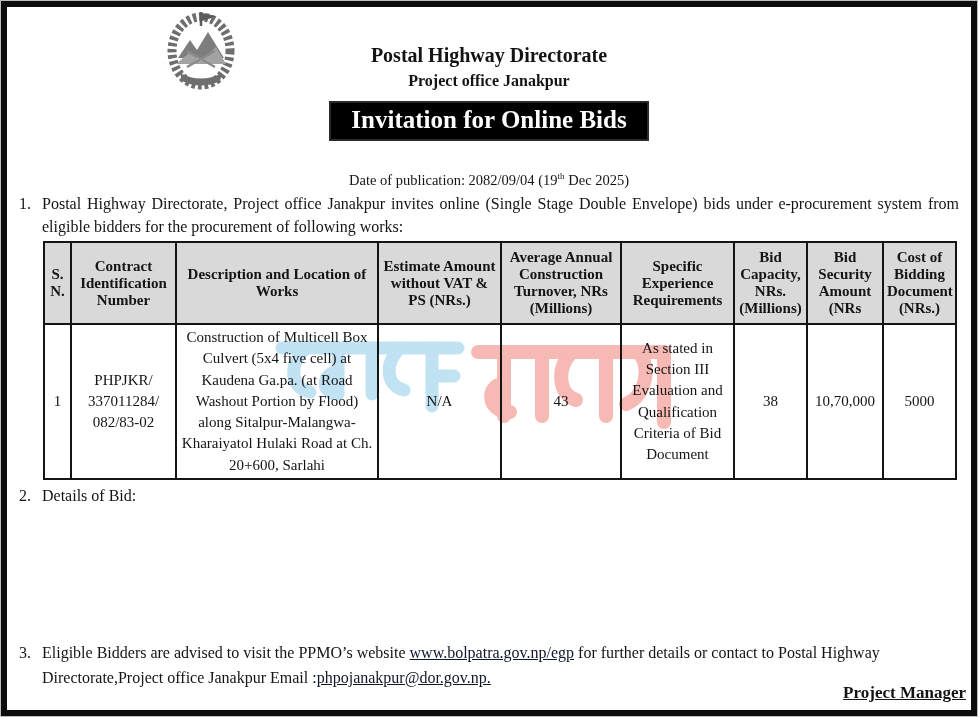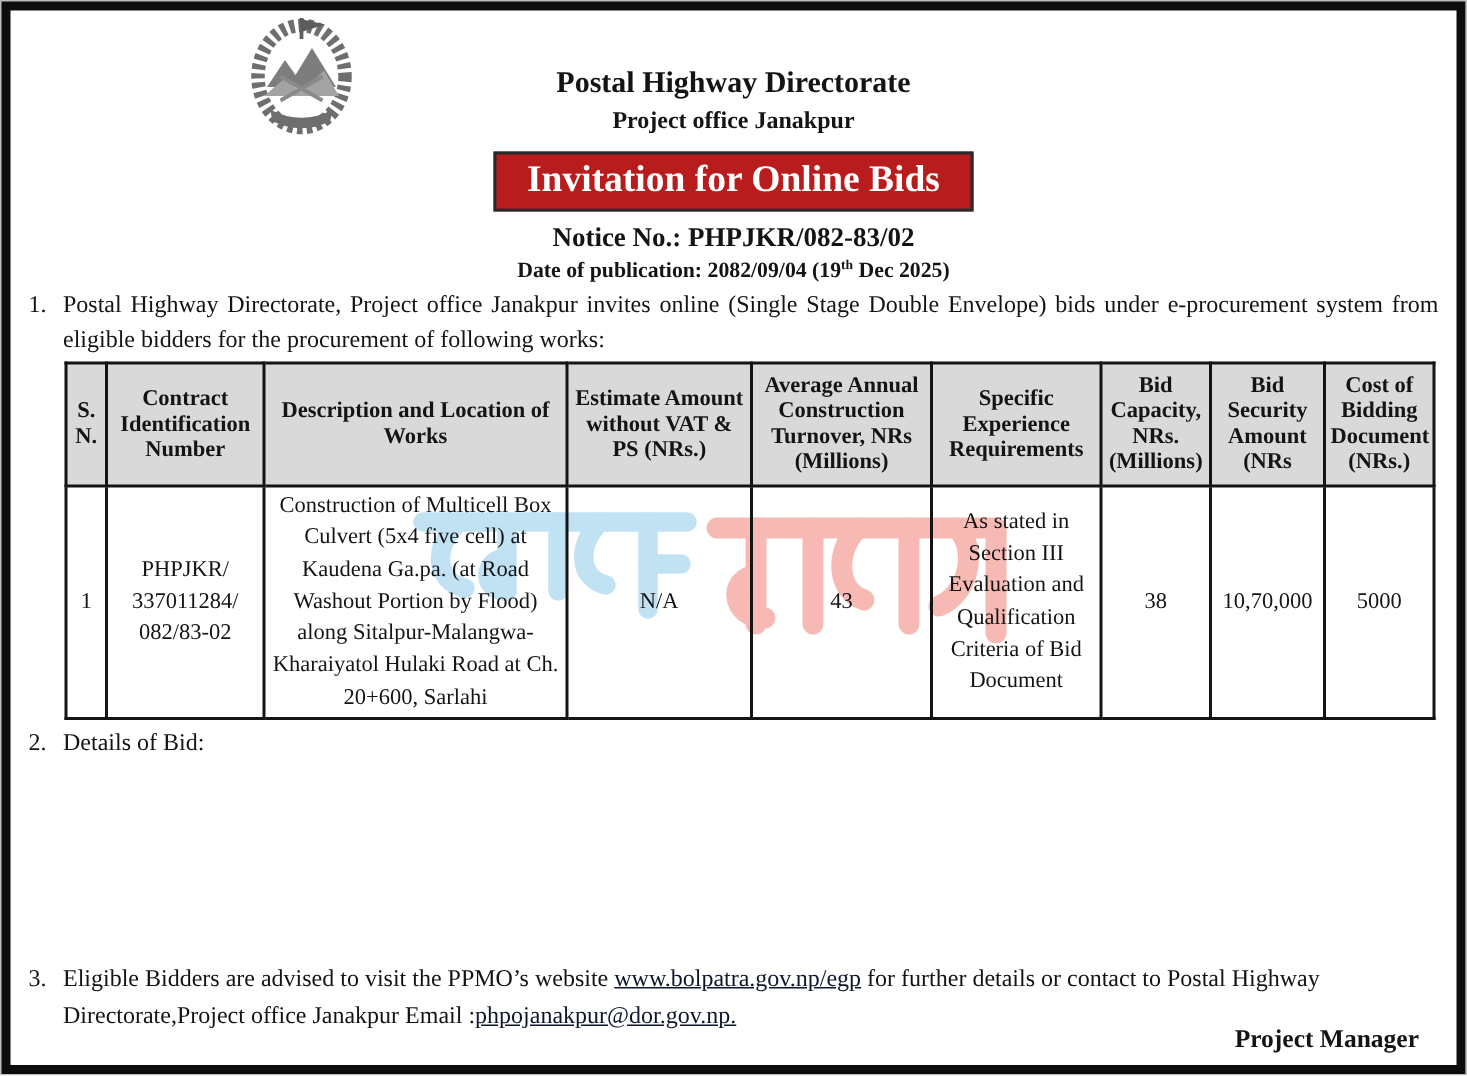--- a/index.html
+++ b/index.html
@@ -17,46 +17,46 @@
     box-shadow:0 0 0 1px #bdbdbd;
     pointer-events:none;
   }
   .centered{position:absolute;left:0;width:100%;text-align:center;}
   .dept-title{top:8px;font-size:27px;font-weight:bold;}
   .dir-title{top:44px;font-size:20px;font-weight:bold;}
   .office-title{top:72px;font-size:16px;font-weight:bold;}
   .emblem{position:absolute;left:163px;top:6px;width:76px;height:88px;}
   .banner-row{top:101px;}
   .banner{
-    display:inline-block;background:#b91c1c;color:#ffffff;
+    display:inline-block;background:#000000;color:#ffffff;
     font-size:25px;font-weight:bold;
     padding:3px 20px 5px 20px;border:2px solid #2a2a2a;
   }
   .notice-no{top:148px;font-size:18px;font-weight:bold;}
-  .pub-date{top:171px;font-size:14.5px;font-weight:bold;}
+  .pub-date{top:171px;font-size:14.5px;font-weight:normal;}
   .pub-date sup{font-size:9px;}
   .num-item{position:absolute;display:flex;font-size:16px;line-height:1.42;}
   .num-item .num{width:23px;flex:none;}
   .item-1{left:19px;top:193px;width:940px;}
   .item-1 .txt{text-align:justify;}
   .item-2{left:19px;top:485px;width:600px;}
   .item-3{left:19px;top:641px;width:941px;line-height:1.55;}
   .doc-link{color:#0f172a;}
   table{border-collapse:collapse;table-layout:fixed;position:absolute;background:transparent;}
   th,td{border:2px solid #141414;text-align:center;vertical-align:middle;padding:2px 3px;font-size:15px;}
   th{background:#d9d9d9;font-weight:bold;}
   td{background:transparent;}
   .works-table{left:43px;top:241px;width:912px;}
   .works-table th{height:76px;}
   .works-table td{height:146px;line-height:1.42;}
   .bid-table{left:45px;top:509px;width:912px;}
   .bid-table th{height:46px;}
   .bid-table td{height:66px;line-height:1.4;}
   .preline{white-space:pre-line;}
-  .signature{position:absolute;right:32px;top:683px;font-size:17px;font-weight:bold;}
+  .signature{position:absolute;right:12px;top:683px;font-size:17px;font-weight:bold;text-decoration:underline;}
   .watermark{position:absolute;left:272px;top:322px;width:400px;height:118px;z-index:0;}
   table,.num-item,.signature,.centered{z-index:1;}
 </style>
 </head>
 <body>
 
 <div class="page">
 
   <div class="watermark">
     <svg width="400" height="118" viewBox="0 0 400 118">
@@ -95,21 +95,20 @@
     </svg>
   </div>
 
   <div class="centered office-title">Project office Janakpur</div>
   <div class="centered dir-title">Postal Highway Directorate</div>
 
   <div class="centered banner-row">
     <span class="banner">Invitation for Online Bids</span>
   </div>
 
-  <div class="centered notice-no">Notice No.: PHPJKR/082-83/02</div>
   <div class="centered pub-date"><span>Date of publication: 2082/09/04 (19</span><sup>th</sup><span> Dec 2025)</span></div>
 
   <div class="num-item item-1">
     <span class="num">1.</span>
     <span class="txt">Postal Highway Directorate, Project office Janakpur invites online (Single Stage Double Envelope) bids under e-procurement system from eligible bidders for the procurement of following works:</span>
   </div>
 
   <table class="works-table">
     <colgroup>
       <col style="width:27px">

